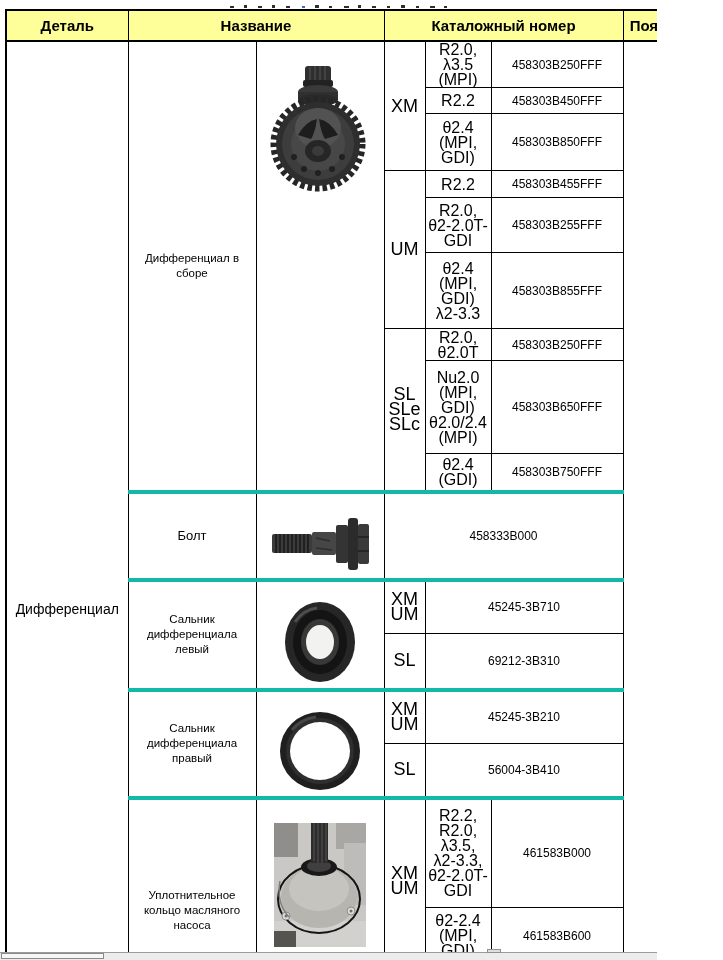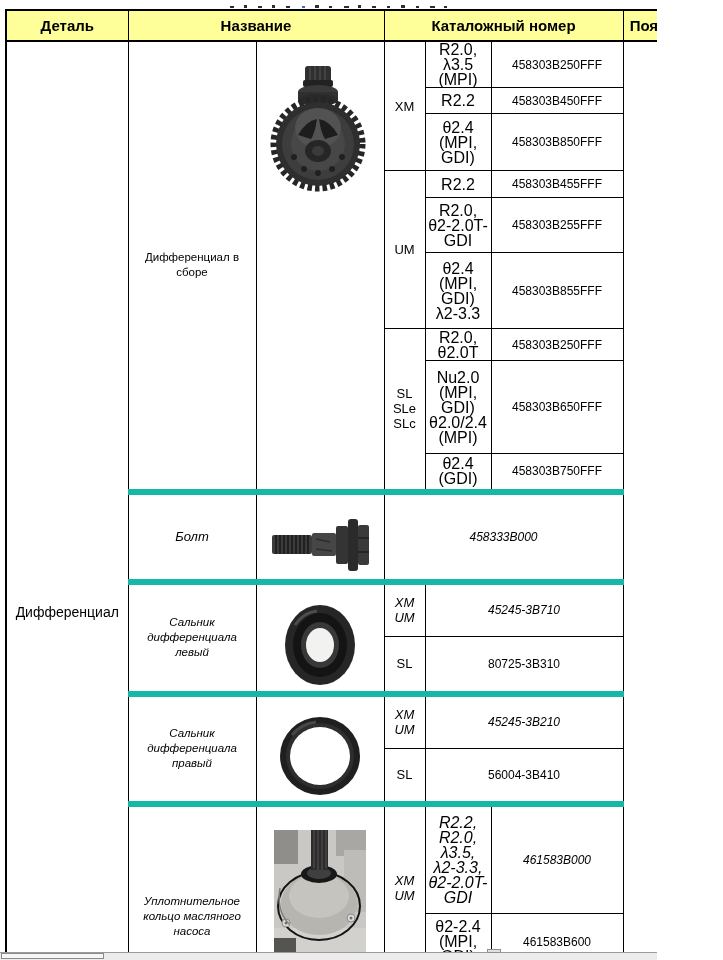--- a/index.html
+++ b/index.html
@@ -18,27 +18,27 @@
   col.c1 { width: 122px; } col.c2 { width: 128px; } col.c3 { width: 128px; }
   col.c4 { width: 41px; }  col.c5 { width: 66px; }  col.c6 { width: 132px; }
   col.c7 { width: 95px; }
 
   th { background: #ffff99; font-weight: bold; font-size: 15px; height: 31px;
        border: 1px solid #000; border-top: 2px solid #000; border-bottom: 2px solid #000; }
 
   td { border: 1px solid #000; text-align: center; vertical-align: middle;
        white-space: pre-line; overflow: hidden; }
 
-  tr.sec > td { border-top: 6px solid #14b8a6; font-style: italic; }
+  tr.sec > td { border-top: 4px solid #14b8a6; }
 
   .detail-cell { font-size: 14px; padding-top: 155px; border-bottom: none !important; }
   .notes-cell  { border-bottom: none !important; }
   .name-cell   { font-size: 11.5px; line-height: 15px; padding: 0 6px; }
   .name-lg     { font-size: 13px; }
-  .model-cell  { font-size: 13px; line-height: 15px; }
+  .model-cell  { font-size: 18px; line-height: 15px; }
   .engine-cell { font-size: 16px; line-height: 15px; }
   .num-cell    { font-size: 12px; margin-top: 48px; }
   .img-cell    { vertical-align: middle; }
   .img-top     { vertical-align: top; padding-top: 5px; }
   .noborder-b  { border-bottom: none !important; }
   .sl-clip     { vertical-align: top; padding-top: 6px; line-height: 17px; }
 
   
   .scrollbar { position: absolute; left: 0; bottom: 0; width: 723px; height: 8px;
                background: #ececec; border-top: 1px solid #9b9b9b; }
@@ -204,21 +204,21 @@
           <ellipse cx="37" cy="42" rx="14" ry="17" fill="#f2f2f0"></ellipse>
           <path d="M12 22 a32 38 0 0 1 22 -14" stroke="#4d4d4d" stroke-width="3" fill="none"></path>
         </svg>
       </td>
       <td class="model-cell">XM
 UM</td>
       <td colspan="2" class="num-cell">45245-3B710</td>
     </tr>
     <tr style="height:47px">
       <td class="model-cell">SL</td>
-      <td colspan="2" class="num-cell">80725-3B310</td>
+      <td colspan="2" class="num-cell">69212-3B310</td>
     </tr>
 
     <tr style="height:45px" class="sec">
       <td rowspan="2" class="name-cell">Сальник
 дифференциала
 правый</td>
       <td rowspan="2" class="img-cell">
         <svg width="84" height="82" viewBox="0 0 84 82">
           <ellipse cx="42" cy="41" rx="40" ry="39" fill="#1f1f1f"></ellipse>
           <ellipse cx="42" cy="41" rx="34" ry="33" fill="#2e2e2e"></ellipse>

